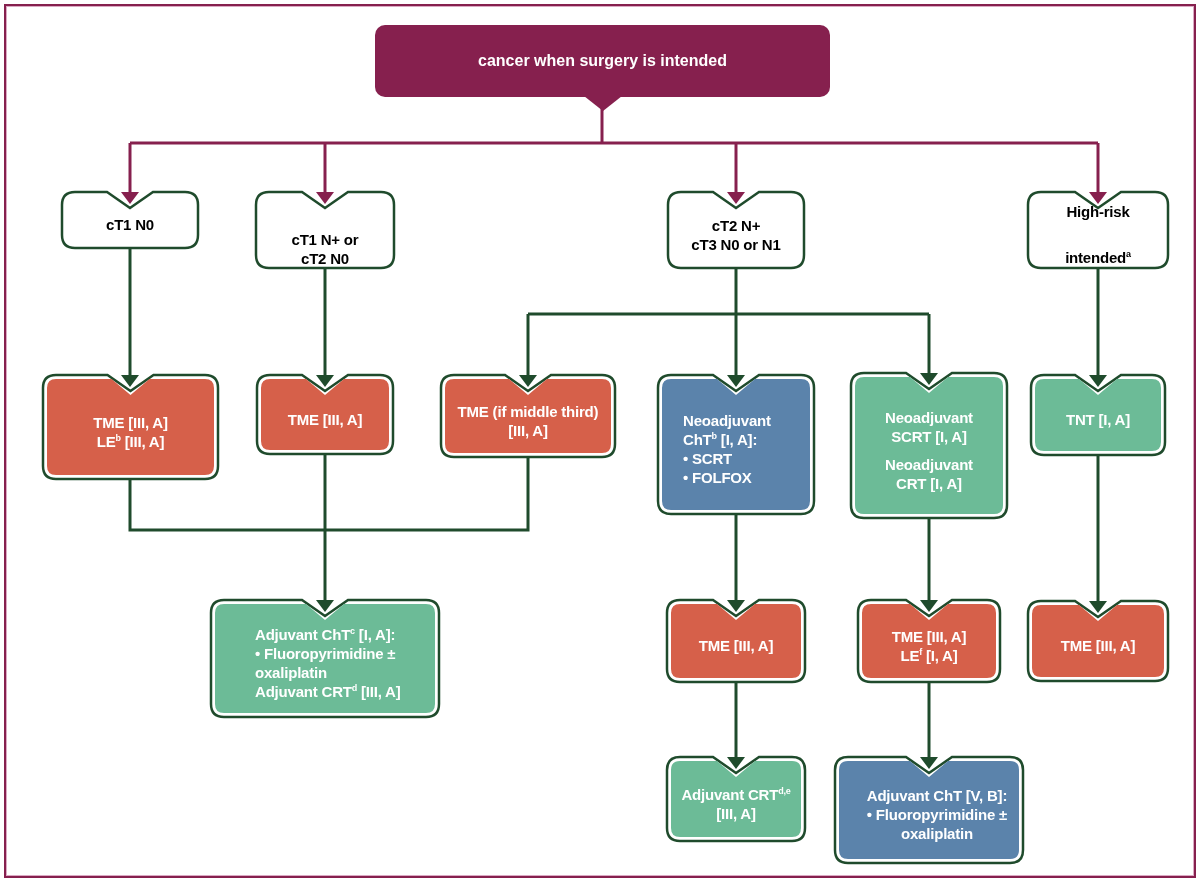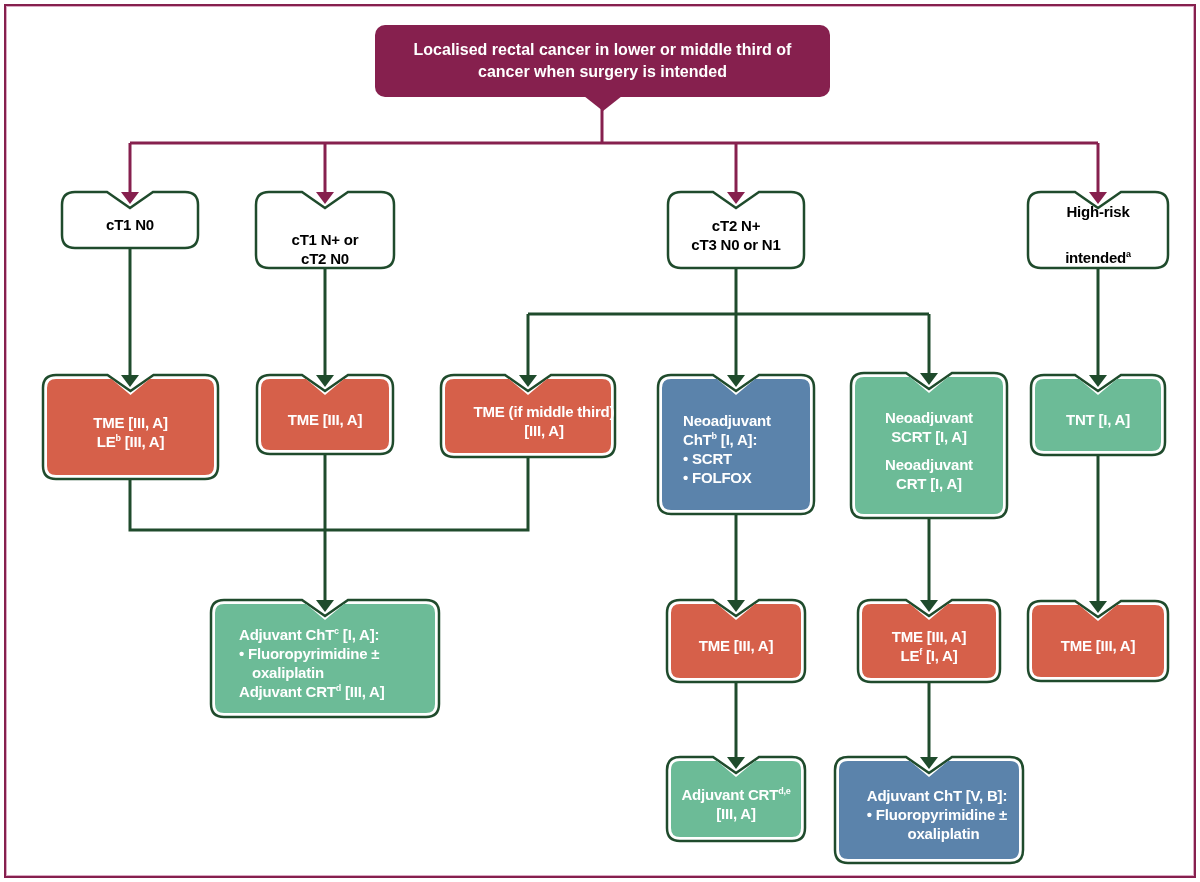--- a/index.html
+++ b/index.html
@@ -26,21 +26,21 @@
   .title-line{white-space:nowrap;}
   .node-text{
     position:absolute;display:flex;flex-direction:column;justify-content:center;
     font-weight:bold;font-size:15px;line-height:19px;letter-spacing:-0.2px;z-index:2;
     box-sizing:border-box;padding-top:9px;
   }
   .node-text.center{align-items:center;text-align:center;}
   .node-text.left{align-items:flex-start;text-align:left;}
   .node-text .line{white-space:nowrap;}
   .node-text .line.gap{margin-top:9px;}
-  .node-text .line.indent{margin-left:13px;}
+  .node-text .line.indent{}
   .node-text sup{font-size:60%;line-height:0;vertical-align:super;}
   .fill-white{color:#000000;}
   .fill-orange,.fill-blue,.fill-teal{color:#ffffff;}
 </style>
 </head>
 <body>
 
 <div class="page">
   <svg id="flow-svg" width="1200" height="882">
       <g>
@@ -140,21 +140,20 @@
         <path d="M 680 757 L 713 757 L 736 773 L 759 757 L 792 757 Q 805 757 805 770 L 805 828 Q 805 841 792 841 L 680 841 Q 667 841 667 828 L 667 770 Q 667 757 680 757 Z" fill="#ffffff" stroke="#1f4b2c" stroke-width="2.5"></path>
         <path d="M 680 761 L 717 761 L 736 777 L 755 761 L 792 761 Q 801 761 801 770 L 801 828 Q 801 837 792 837 L 680 837 Q 671 837 671 828 L 671 770 Q 671 761 680 761 Z" fill="#6cbb97"></path>
       </g>
       <g>
         <path d="M 848 757 L 906 757 L 929 773 L 952 757 L 1010 757 Q 1023 757 1023 770 L 1023 850 Q 1023 863 1010 863 L 848 863 Q 835 863 835 850 L 835 770 Q 835 757 848 757 Z" fill="#ffffff" stroke="#1f4b2c" stroke-width="2.5"></path>
         <path d="M 848 761 L 910 761 L 929 777 L 948 761 L 1010 761 Q 1019 761 1019 770 L 1019 850 Q 1019 859 1010 859 L 848 859 Q 839 859 839 850 L 839 770 Q 839 761 848 761 Z" fill="#5b83ab"></path>
       </g>
     </svg>
 
   <div class="title-box">
-    <span class="title-line">Localised rectal cancer in lower or middle third of</span>
     <span class="title-line">cancer when surgery is intended</span>
   </div>
 
   <div id="nodes-layer">
       <div class="node-text center fill-white" style="left: 67px; top: 198px; width: 126px; height: 44px;">
         <div class="line"><span>cT1 N0</span></div>
       </div>
       <div class="node-text center fill-white" style="left: 261px; top: 212px; width: 128px; height: 64px;">
         <div class="line"><span>cT1 N+ or</span></div>
         <div class="line"><span>cT2 N0</span></div>
@@ -167,40 +166,40 @@
         <div class="line"><span>High-risk</span></div>
         <div class="line"><span>intended</span><sup>a</sup></div>
       </div>
       <div class="node-text center fill-orange" style="left: 48px; top: 381px; width: 165px; height: 92px;">
         <div class="line"><span>TME [III, A]</span></div>
         <div class="line"><span>LE</span><sup>b</sup><span> [III, A]</span></div>
       </div>
       <div class="node-text center fill-orange" style="left: 262px; top: 381px; width: 126px; height: 67px;">
         <div class="line"><span>TME [III, A]</span></div>
       </div>
-      <div class="node-text center fill-orange" style="left: 446px; top: 381px; width: 164px; height: 70px; margin-left: 16px;">
+      <div class="node-text center fill-orange" style="left: 446px; top: 381px; width: 164px; height: 70px;">
         <div class="line"><span>TME (if middle third)</span></div>
         <div class="line"><span>[III, A]</span></div>
       </div>
       <div class="node-text left fill-blue" style="left: 663px; top: 381px; width: 146px; height: 127px; padding-left: 20px;">
         <div class="line"><span>Neoadjuvant</span></div>
         <div class="line"><span>ChT</span><sup>b</sup><span> [I, A]:</span></div>
         <div class="line"><span>• SCRT</span></div>
         <div class="line"><span>• FOLFOX</span></div>
       </div>
       <div class="node-text center fill-teal" style="left: 856px; top: 379px; width: 146px; height: 133px;">
         <div class="line"><span>Neoadjuvant</span></div>
         <div class="line"><span>SCRT [I, A]</span></div>
         <div class="line gap"><span>Neoadjuvant</span></div>
         <div class="line"><span>CRT [I, A]</span></div>
       </div>
       <div class="node-text center fill-teal" style="left: 1036px; top: 381px; width: 124px; height: 68px;">
         <div class="line"><span>TNT [I, A]</span></div>
       </div>
-      <div class="node-text left fill-teal" style="left: 216px; top: 606px; width: 250px; height: 105px; padding-left: 23px;">
+      <div class="node-text left fill-teal" style="left: 216px; top: 606px; width: 250px; height: 105px; padding-left: 39px;">
         <div class="line"><span>Adjuvant ChT</span><sup>c</sup><span> [I, A]:</span></div>
         <div class="line"><span>• Fluoropyrimidine ±</span></div>
         <div class="line indent"><span>oxaliplatin</span></div>
         <div class="line"><span>Adjuvant CRT</span><sup>d</sup><span> [III, A]</span></div>
       </div>
       <div class="node-text center fill-orange" style="left: 672px; top: 606px; width: 128px; height: 70px;">
         <div class="line"><span>TME [III, A]</span></div>
       </div>
       <div class="node-text center fill-orange" style="left: 863px; top: 606px; width: 132px; height: 70px;">
         <div class="line"><span>TME [III, A]</span></div>

